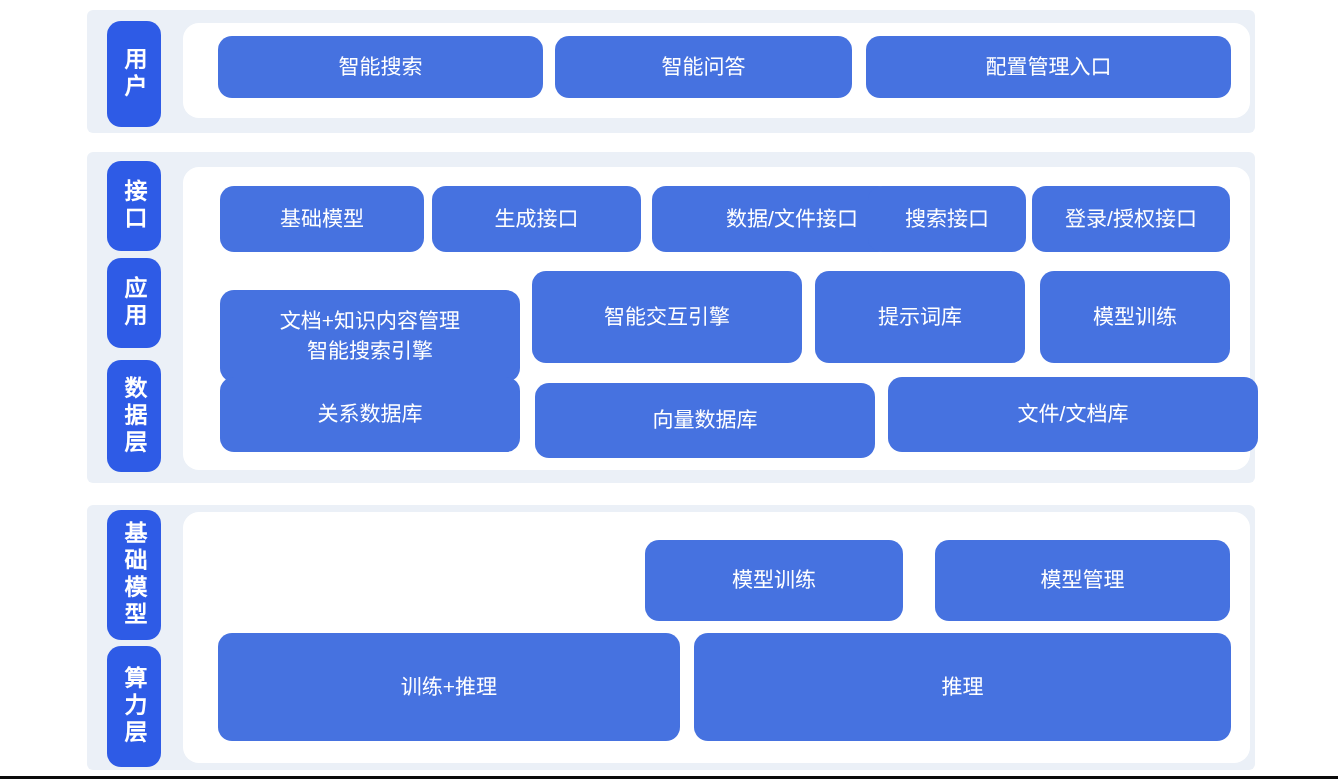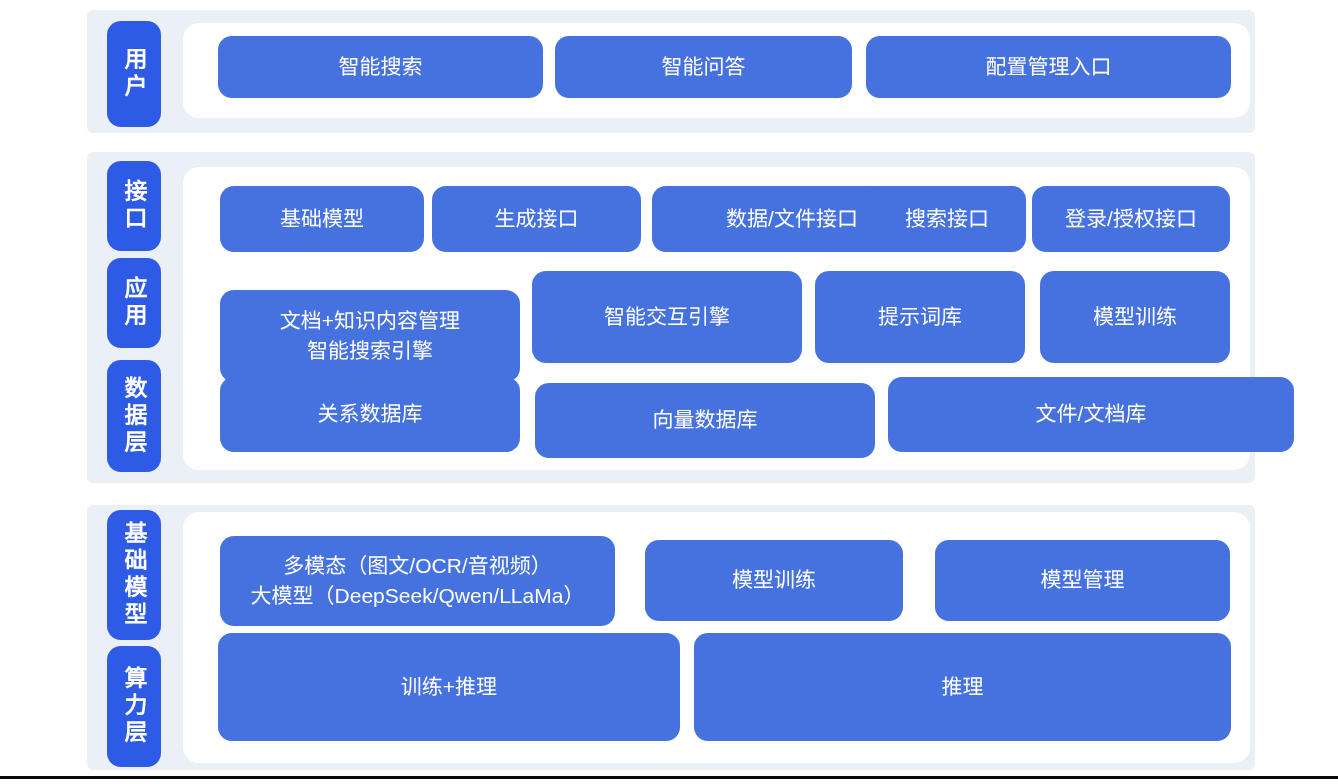--- a/index.html
+++ b/index.html
@@ -66,21 +66,21 @@
 
   
   #blk-doc-knowledge{left:37px;top:104px;width:300px;height:92px;margin-top:19px;}
   #blk-interaction-engine{left:349px;top:104px;width:270px;height:92px;}
   #blk-prompt-library{left:632px;top:104px;width:210px;height:92px;}
   #blk-auth-management{left:857px;top:104px;width:190px;height:92px;}
 
   
   #blk-relational-db{left:37px;top:210px;width:300px;height:75px;}
   #blk-vector-db{left:352px;top:216px;width:340px;height:75px;}
-  #blk-file-doc-store{left:705px;top:210px;width:406px;height:75px;}
+  #blk-file-doc-store{left:705px;top:210px;width:370px;height:75px;}
 
   
   #blk-multimodal-llm{left:37px;top:24px;width:395px;height:90px;}
   #blk-model-training{left:462px;top:28px;width:258px;height:81px;}
   #blk-model-management{left:752px;top:28px;width:295px;height:81px;}
 
   
   #blk-training-inference{left:35px;top:121px;width:462px;height:108px;}
   #blk-inference{left:511px;top:121px;width:537px;height:108px;}
 
@@ -121,22 +121,20 @@
     <div class="block" id="blk-relational-db">关系数据库</div>
     <div class="block" id="blk-vector-db">向量数据库</div>
     <div class="block" id="blk-file-doc-store">文件/文档库</div>
   </div>
 </div>
 
 <div class="band" id="band-bottom">
   <div class="pill" id="pill-foundation">基础模型</div>
   <div class="pill" id="pill-compute">算力层</div>
   <div class="panel" id="panel-bottom">
-    <div class="block" id="blk-multimodal-llm">多模态（图文/OCR/音视频）
-大模型（DeepSeek/Qwen/LLaMa）</div>
     <div class="block" id="blk-model-training">模型训练</div>
     <div class="block" id="blk-model-management">模型管理</div>
 
     <div class="block" id="blk-training-inference">训练+推理</div>
     <div class="block" id="blk-inference">推理</div>
   </div>
 </div>
 
 <div id="bottom-line"></div>
 

